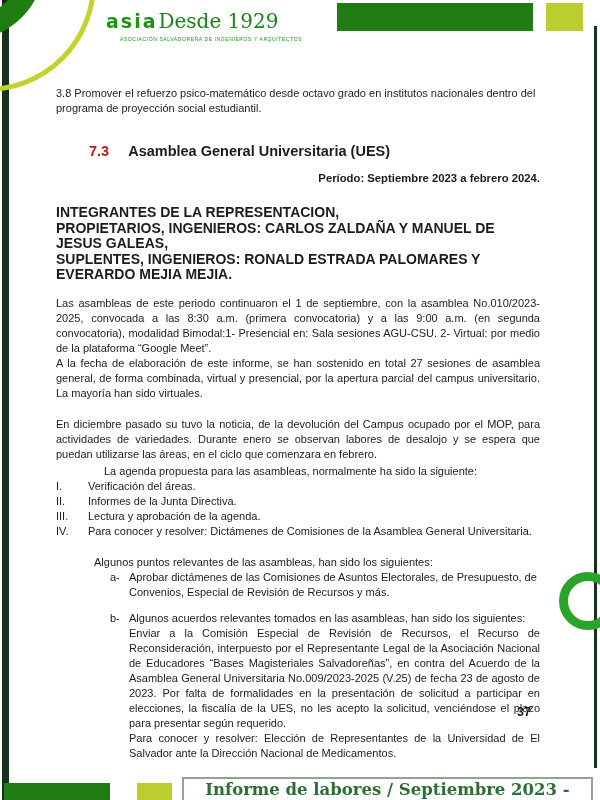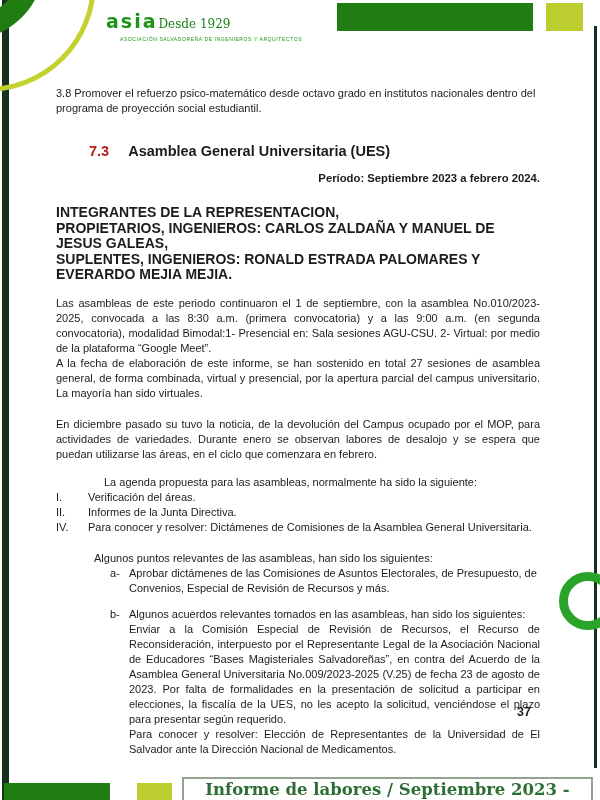--- a/index.html
+++ b/index.html
@@ -15,33 +15,33 @@
   .arc-yellow-logo { left:-122px; top:-126px; width:218px; height:218px; border:5px solid #c3d22f; }
   .arc-green-logo  { left:-103px; top:-107px; width:146px; height:146px; border:22px solid #1f7d11; }
   .arc-right       { left:559px; top:572px; width:58px; height:58px; border:9px solid #2aa32a; }
   .hdr-rect   { position:absolute; left:337px; top:3px; width:196px; height:28px; background:#1f7d11; }
   .hdr-square { position:absolute; left:546px; top:3px; width:37px; height:28px; background:#bcce2f; }
   
   .logo-block { position:absolute; left:106px; top:8px; width:260px; }
   .logo-line1 { white-space:nowrap; }
   .logo-word  { font-family:"DejaVu Sans", sans-serif; font-weight:bold; font-size:19px;
                 letter-spacing:2px; color:#1b9417; line-height:26px; }
-  .logo-since { font-family:"DejaVu Serif", serif; font-size:12px; color:#1b8317; margin-left:1px; }
+  .logo-since { font-family:"DejaVu Serif", serif; font-size:20px; color:#1b8317; margin-left:1px; }
   .logo-sub   { font-size:5px; letter-spacing:0.6px; color:#1b9417; margin-top:2px; margin-left:14px; }
   
   .content { position:absolute; left:56px; top:86px; width:484px; font-size:11px; line-height:15px; }
   .p-intro { text-align:left; }
   .section-head { margin:27px 0 0 33px; font-size:14.5px; font-weight:bold; line-height:17px; }
   .section-num  { color:#b91c1c; margin-right:19px; }
   .period { margin:11px 0 0 33px; font-size:11.3px; font-weight:bold;text-align:right; }
   .representation { margin-top:19px; font-weight:bold; font-size:14px; line-height:15.5px; }
   .block-just { text-align:justify; }
   .blk-assemblies { margin-top:13px; }
   .blk-campus { margin-top:16px; }
-  .agenda-intro { margin-top:13px;padding-left:48px; }
+  .agenda-intro { margin-top:2px;padding-left:48px; }
   .agenda-row { display:flex; }
   .agenda-numeral { width:32px; flex-shrink:0; }
   .agenda-text { flex:1; }
   .points-intro { margin-top:16px; margin-left:38px; }
   .abc-item { display:flex; margin-left:54px; }
   .abc-item.b { margin-top:11px; }
   .abc-marker { width:19px; flex-shrink:0; }
   .abc-body { flex:1; }
   .abc-body .just { text-align:justify; }
   
@@ -99,20 +99,24 @@
   <div>
     <div class="agenda-row">
       <span class="agenda-numeral">I.</span>
       <span class="agenda-text">Verificación del áreas.</span>
     </div>
     <div class="agenda-row">
       <span class="agenda-numeral">II.</span>
       <span class="agenda-text">Informes de la Junta Directiva.</span>
     </div>
     <div class="agenda-row">
+      <span class="agenda-numeral">III.</span>
+      <span class="agenda-text">Lectura y aprobación de la agenda.</span>
+    </div>
+    <div class="agenda-row">
       <span class="agenda-numeral">IV.</span>
       <span class="agenda-text">Para conocer y resolver: Dictámenes de Comisiones de la Asamblea General Universitaria.</span>
     </div>
   </div>
 
   <p class="points-intro">Algunos puntos relevantes de las asambleas, han sido los siguientes:</p>
 
   <div class="abc-item">
     <span class="abc-marker">a-</span>
     <div class="abc-body">

